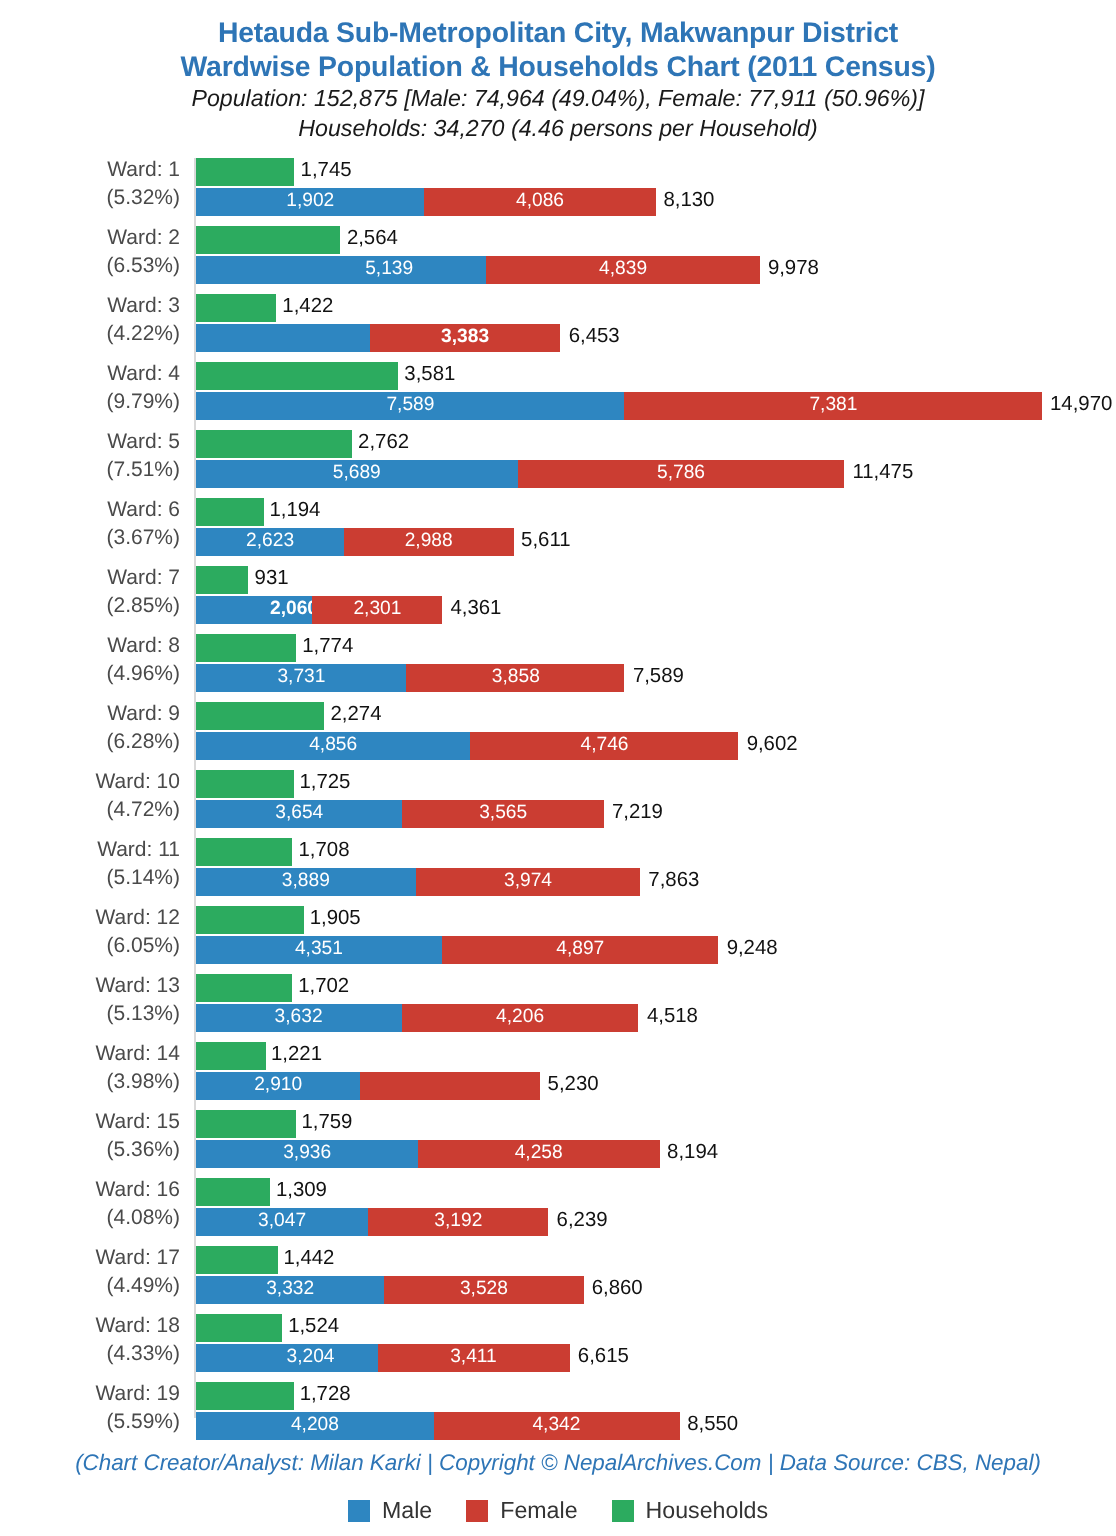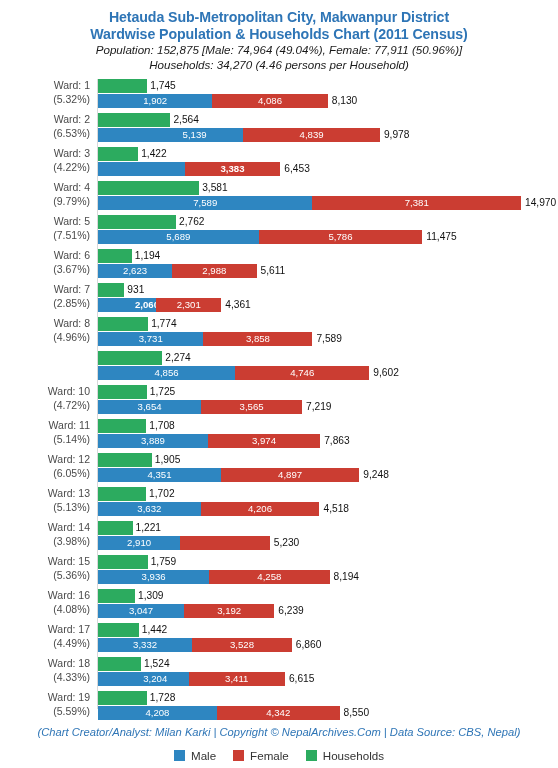--- a/index.html
+++ b/index.html
@@ -249,20 +249,21 @@
         <div class="bar bar-hh" style="left: 0px; width: 50.1271px; background: rgb(44, 171, 95);"></div>
         <div class="outer-label hh-label" style="left: 53.1271px;">1,774</div>
         <div class="bar bar-male" style="left: 0px; width: 105.425px; background: rgb(46, 134, 193);"></div>
         <div class="inbar-label" style="left: 0px; width: 105.425px;">3,731</div>
         <div class="bar bar-female" style="left: 105.425px; width: 109.014px; background: rgb(203, 61, 50);"></div>
         <div class="inbar-label" style="left: 105.425px; width: 109.014px;">3,858</div>
         <div class="outer-label total-label" style="left: 218.439px;">7,589</div>
       </div>
     </div>
     <div class="row">
+      <div class="row-label"><span>Ward: 9</span><span class="l2">(6.28%)</span></div>
       <div class="bars">
         <div class="bar bar-hh" style="left: 0px; width: 64.2553px; background: rgb(44, 171, 95);"></div>
         <div class="outer-label hh-label" style="left: 67.2553px;">2,274</div>
         <div class="bar bar-male" style="left: 0px; width: 137.214px; background: rgb(46, 134, 193);"></div>
         <div class="inbar-label" style="left: 0px; width: 137.214px;">4,856</div>
         <div class="bar bar-female" style="left: 137.214px; width: 134.105px; background: rgb(203, 61, 50);"></div>
         <div class="inbar-label" style="left: 137.214px; width: 134.105px;">4,746</div>
         <div class="outer-label total-label" style="left: 275.319px;">9,602</div>
       </div>
     </div>

